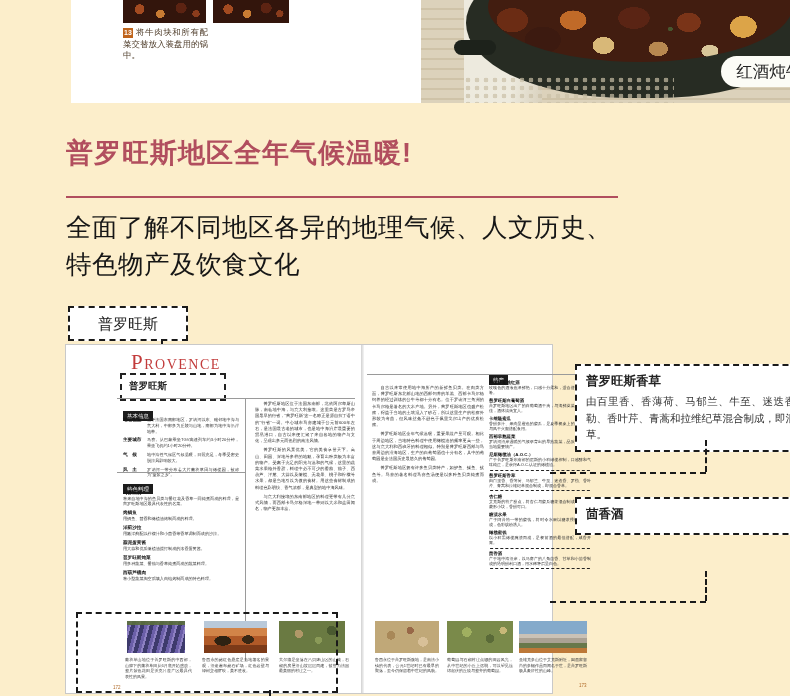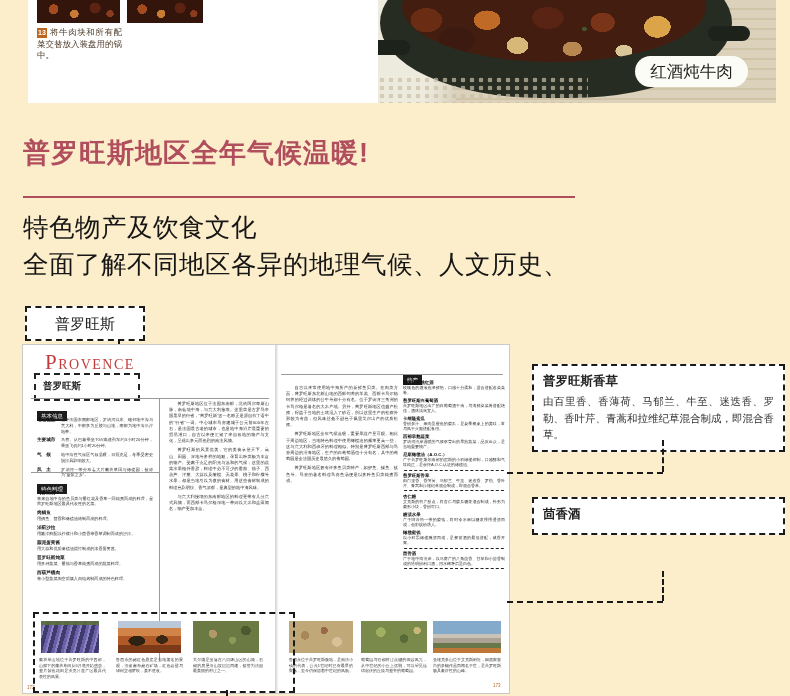--- a/index.html
+++ b/index.html
@@ -2,21 +2,21 @@
 <html><head>
 <meta charset="utf-8">
 <style>
   html,body{margin:0;padding:0;}
   body{
     width:790px;height:696px;position:relative;overflow:hidden;
     background:#fceecb;
     font-family:"Liberation Sans",sans-serif;
     -webkit-font-smoothing:antialiased;
   }
-  .abs{position:absolute;}
+  .abs{position:absolute;margin-left:43px;}
   
   .top-white{left:28px;top:0;width:350px;height:103px;background:#ffffff;}
   .thumb{height:23px;background:
     radial-gradient(circle 8px at 20% 40%, #a34a20 0 60%, transparent 61%),
     radial-gradient(circle 7px at 45% 60%, #c77b33 0 60%, transparent 61%),
     radial-gradient(circle 9px at 70% 35%, #5c2312 0 60%, transparent 61%),
     radial-gradient(circle 6px at 88% 60%, #8a3c1c 0 60%, transparent 61%),
     #33150c;}
   .step{font-size:8.5px;line-height:11.5px;color:#4d3b28;text-align:justify;}
   .step .txt{text-indent:13px;display:block;}
@@ -132,22 +132,22 @@
   <div class="abs stew"></div>
   <div class="abs handle" style="left:-10px;top:40px;"></div>
   <div class="abs handle" style="left:330px;top:26px;"></div>
   <div class="abs beads"></div>
   <div class="abs dish-pill">红酒炖牛肉</div>
 </div>
 
 <div class="abs main-heading">普罗旺斯地区全年气候温暖!</div>
 <div class="abs divider"></div>
 <div class="abs subtitle">
+  <div>全面了解不同地区各异的地理气候、人文历史、</div>
   <div>特色物产及饮食文化</div>
-  <div>全面了解不同地区各异的地理气候、人文历史、</div>
 </div>
 
 <div class="abs region-tag">普罗旺斯</div>
 <div class="abs dash-v" style="left:118px;top:339px;height:34px;"></div>
 
 <div class="abs spread">
   <div class="abs crease"></div>
 
   <div class="abs prov-title">Provence</div>
   <div class="abs cn-title-box">

